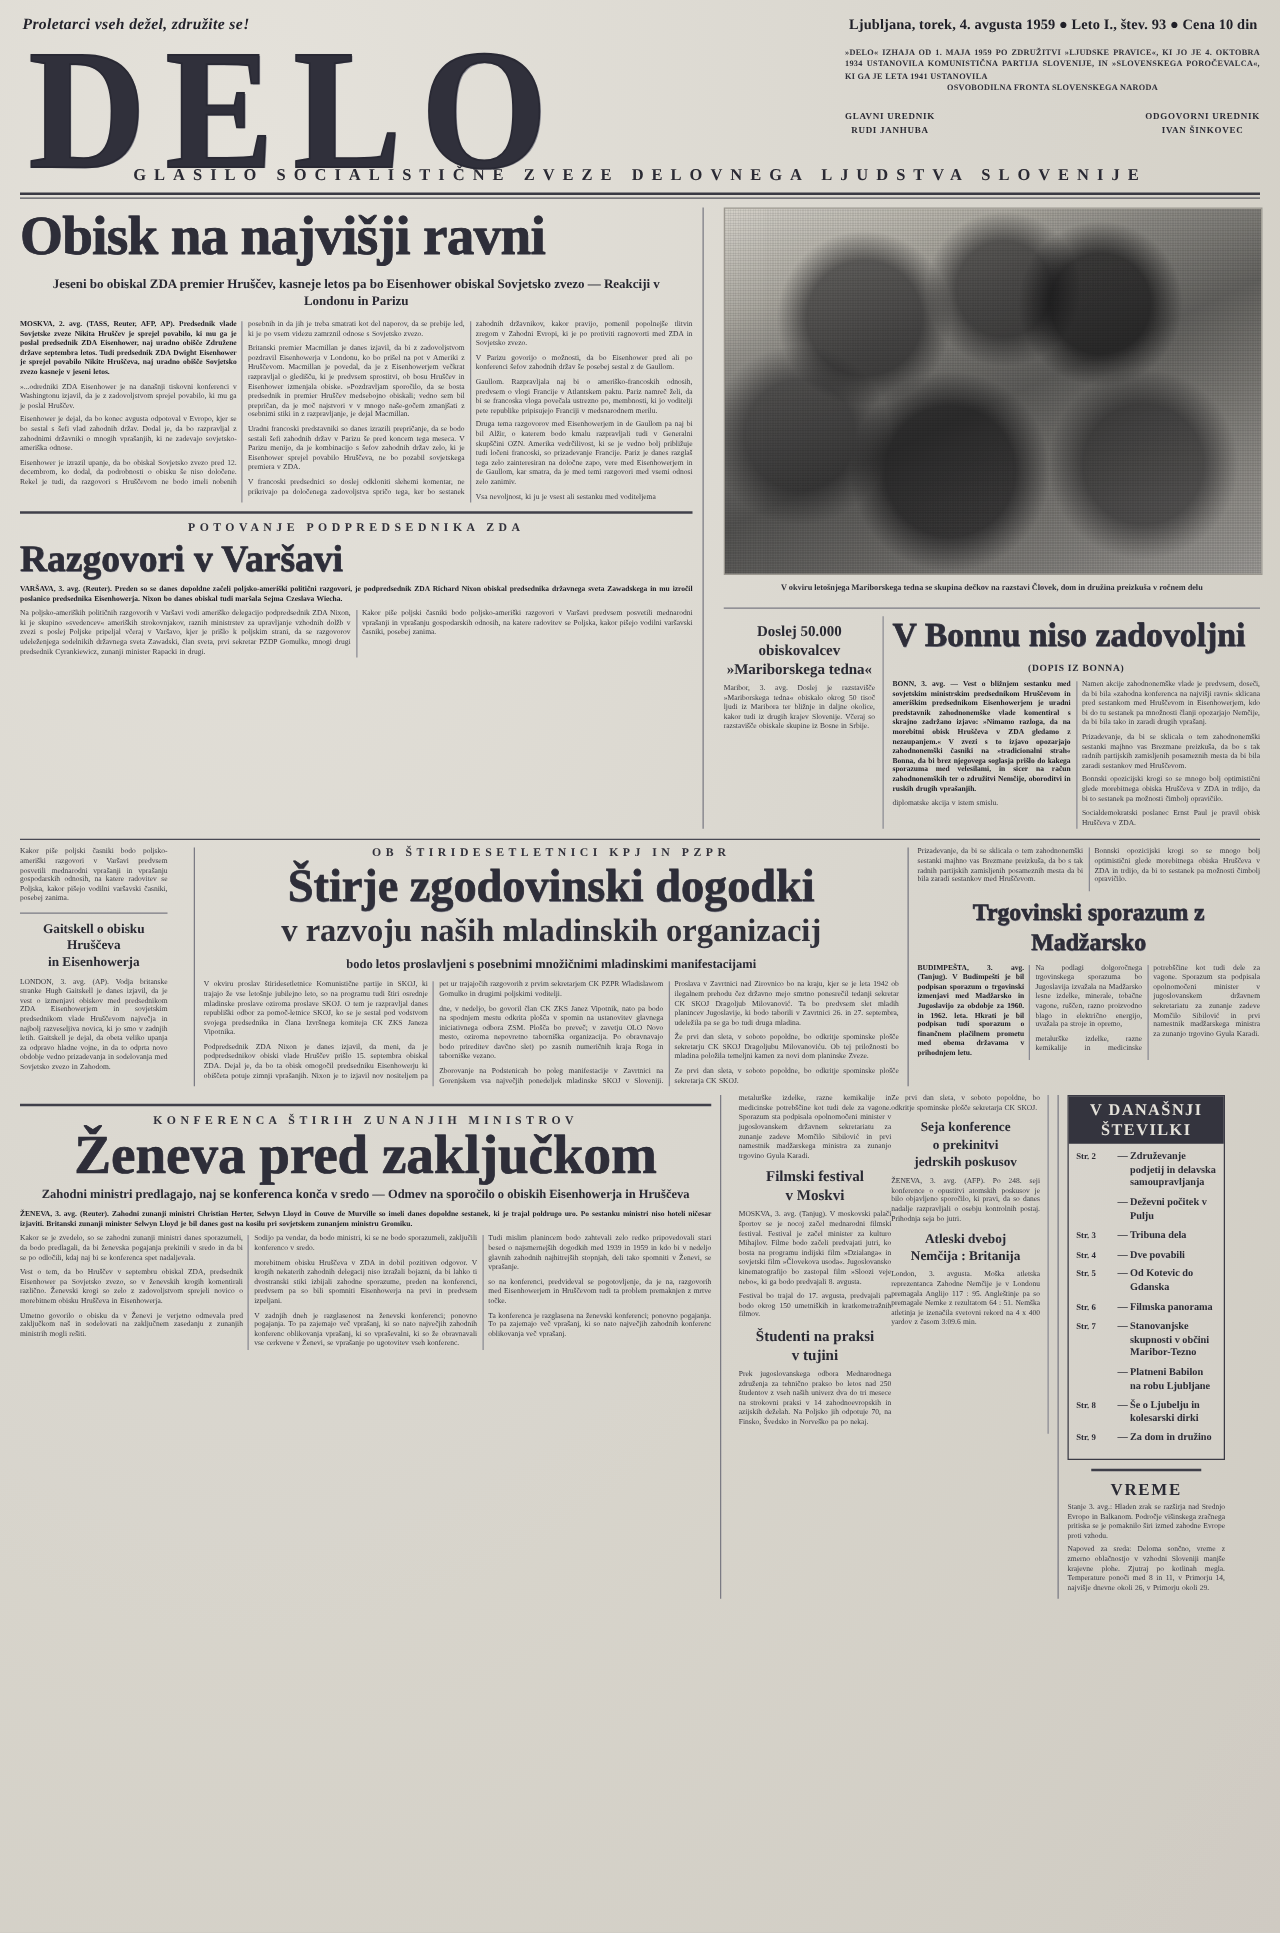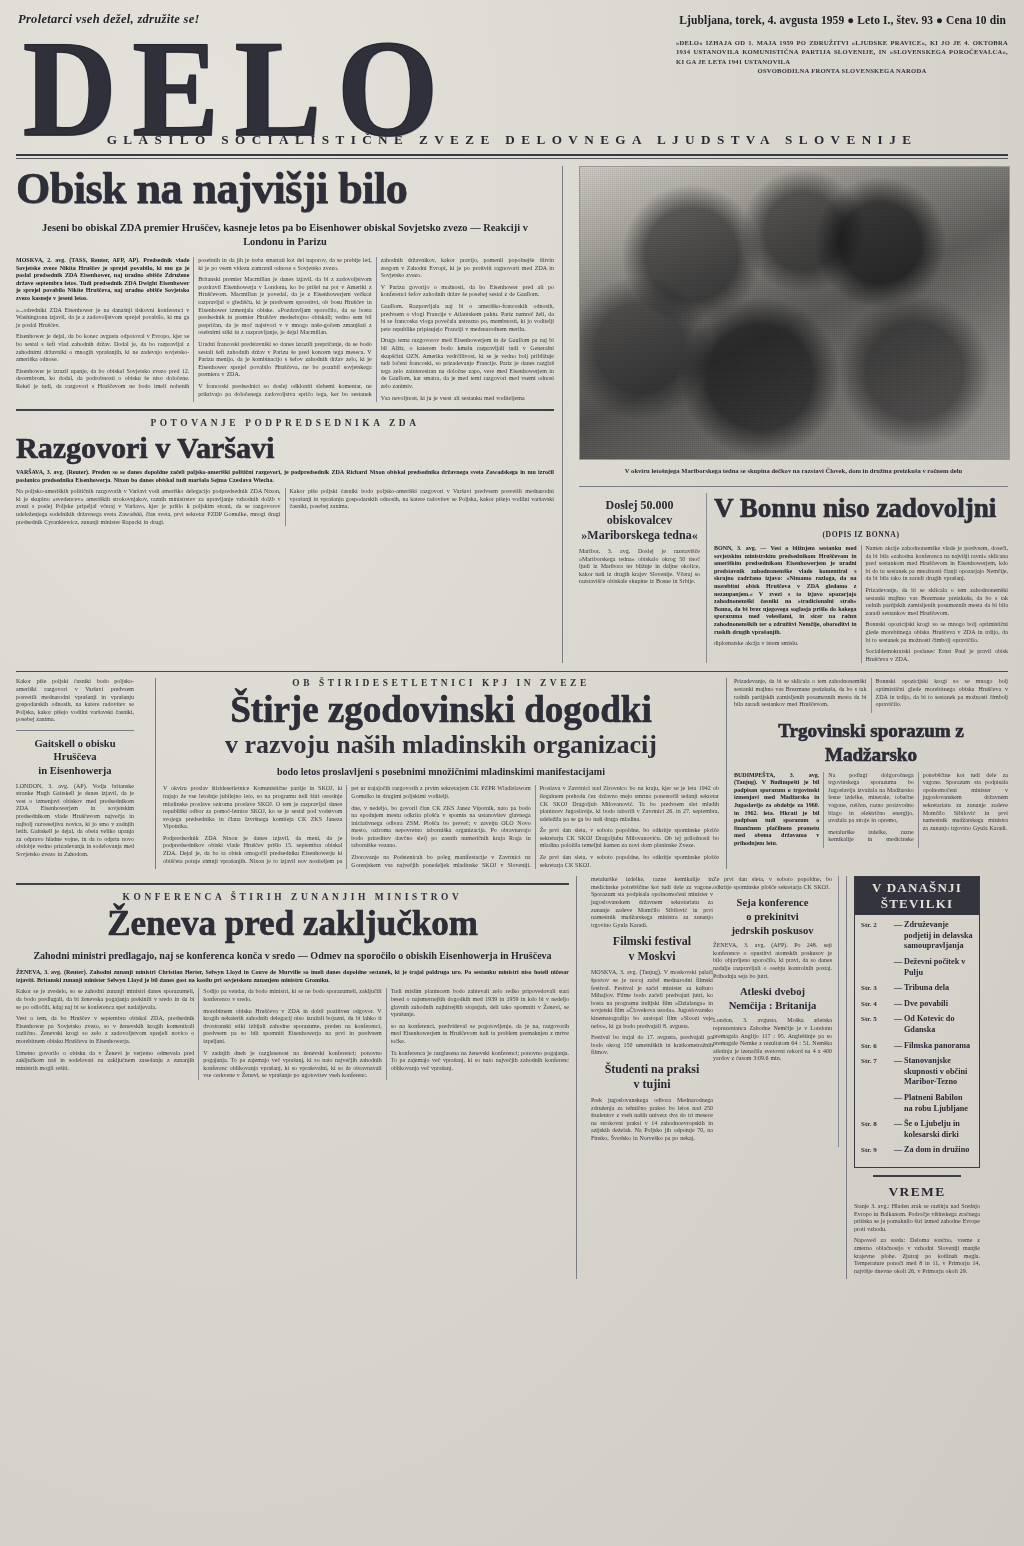--- a/index.html
+++ b/index.html
@@ -162,21 +162,21 @@
   .subdeck{
     text-align:center;font-weight:bold;font-size:10px;line-height:13px;
     margin:6px 4px 7px 4px;color:#2d2d36;
   }
   
   .bottomband{display:flex;margin-top:7px;}
   .bb-left{width:560px;padding-right:7px;box-sizing:border-box;}
   .bb-mid{width:270px;padding:0 7px;box-sizing:border-box;border-left:1px solid #7b7b84;}
   .bb-right{width:134px;padding-left:7px;box-sizing:border-box;border-left:1px solid #7b7b84;}
   h2.big3{
-    margin:0;text-align:center;font-weight:bold;font-size:35px;line-height:38px;
+    margin:0;text-align:center;font-weight:bold;font-size:44px;line-height:38px;
     color:#30303a;-webkit-text-stroke:.5px #2b2b35;text-shadow:.4px .4px 0 #8e8e98;
   }
   
   .issuebox{border:1.6px solid #3c3c46;padding:0 0 6px 0;margin-bottom:7px;background:rgba(255,255,255,.06);}
   .issuebox h4{
     margin:0;background:#35353f;color:#e2dfd7;text-align:center;
     font-size:13px;letter-spacing:1.2px;font-weight:bold;padding:3px 0 3px 0;
   }
   .issuebox ul{list-style:none;margin:5px 0 0 0;padding:0 6px;}
   .issuebox li{
@@ -203,31 +203,41 @@
     <div class="issueline">Ljubljana, torek, 4. avgusta 1959 ● Leto I., štev. 93 ● Cena 10 din</div>
   </div>
 
   <div class="masthead">
     <div class="logo">DELO</div>
     <div class="masthead-right">
       <div class="imprint">
         <span>»DELO« IZHAJA OD 1. MAJA 1959 PO ZDRUŽITVI »LJUDSKE PRAVICE«, KI JO JE 4. OKTOBRA 1934 USTANOVILA KOMUNISTIČNA PARTIJA SLOVENIJE, IN »SLOVENSKEGA POROČEVALCA«, KI GA JE LETA 1941 USTANOVILA</span>
         <span class="last">OSVOBODILNA FRONTA SLOVENSKEGA NARODA</span>
       </div>
+      <div class="editors">
+        <div class="col">
+          <div>GLAVNI UREDNIK</div>
+          <div>RUDI JANHUBA</div>
+        </div>
+        <div class="col">
+          <div>ODGOVORNI UREDNIK</div>
+          <div>IVAN ŠINKOVEC</div>
+        </div>
+      </div>
     </div>
   </div>
 
   <div class="subtitle">GLASILO SOCIALISTIČNE ZVEZE DELOVNEGA LJUDSTVA SLOVENIJE</div>
   <div class="rule-thick"></div>
   <div class="rule-thin"></div>
 
   <div class="main">
 
     <div class="lead-left">
-      <h1 class="headline">Obisk na najvišji bilo</h1>
+      <h1 class="headline">Obisk na najvišji ravni</h1>
       <div class="deck">Jeseni bo obiskal ZDA premier Hruščev, kasneje letos pa bo Eisenhower obiskal Sovjetsko zvezo — Reakciji v Londonu in Parizu</div>
 
       <div class="body-text c3">
         <p class="lead">MOSKVA, 2. avg. (TASS, Reuter, AFP, AP). Predsednik vlade Sovjetske zveze Nikita Hruščev je sprejel povabilo, ki mu ga je poslal predsednik ZDA Eisenhower, naj uradno obišče Združene države septembra letos. Tudi predsednik ZDA Dwight Eisenhower je sprejel povabilo Nikite Hruščeva, naj uradno obišče Sovjetsko zvezo kasneje v jeseni letos.</p>
         <p>»...odredniki ZDA Eisenhower je na današnji tiskovni konferenci v Washingtonu izjavil, da je z zadovoljstvom sprejel povabilo, ki mu ga je poslal Hruščev.</p>
         <p>Eisenhower je dejal, da bo konec avgusta odpotoval v Evropo, kjer se bo sestal s šefi vlad zahodnih držav. Dodal je, da bo razpravljal z zahodnimi državniki o mnogih vprašanjih, ki ne zadevajo sovjetsko-ameriška odnose.</p>
         <p>Eisenhower je izrazil upanje, da bo obiskal Sovjetsko zvezo pred 12. decembrom, ko dodal, da podrobnosti o obisku še niso določene. Rekel je tudi, da razgovori s Hruščevom ne bodo imeli nobenih posebnih in da jih je treba smatrati kot del naporov, da se prebije led, ki je po vsem videzu zamrznil odnose s Sovjetsko zvezo.</p>
         <p>Britanski premier Macmillan je danes izjavil, da bi z zadovoljstvom pozdravil Eisenhowerja v Londonu, ko bo prišel na pot v Ameriki z Hruščevom. Macmillan je povedal, da je z Eisenhowerjem večkrat razpravljal o gledišču, ki je predvsem sprostitvi, ob bosu Hruščev in Eisenhower izmenjala obiske. »Pozdravljam sporočilo, da se bosta predsednik in premier Hruščev medsebojno obiskali; vedno sem bil prepričan, da je moč najstvori v v mnogo naše-gočem zmanjšati z osebnimi stiki in z razpravljanje, je dejal Macmillan.</p>
         <p>Uradni francoski predstavniki so danes izrazili prepričanje, da se bodo sestali šefi zahodnih držav v Parizu še pred koncem tega meseca. V Parizu menijo, da je kombinacijo s šefov zahodnih držav zelo, ki je Eisenhower sprejel povabilo Hruščeva, ne bo pozabil sovjetskega premiera v ZDA.</p>
         <p>V francoski predsednici so doslej odkloniti slehemi komentar, ne prikrivajo pa določenega zadovoljstva spričo tega, ker bo sestanek zahodnih državnikov, kakor pravijo, pomenil popolnejše tlitvin zregom v Zahodni Evropi, ki je po protiviti ragnovorti med ZDA in Sovjetsko zvezo.</p>
@@ -295,21 +305,21 @@
         <div>Gaitskell o obisku</div>
         <div>Hruščeva</div>
         <div>in Eisenhowerja</div>
       </div>
       <div class="body-text">
         <p>LONDON, 3. avg. (AP). Vodja britanske stranke Hugh Gaitskell je danes izjavil, da je vest o izmenjavi obiskov med predsednikom ZDA Eisenhowerjem in sovjetskim predsednikom vlade Hruščevom največja in najbolj razveseljiva novica, ki jo smo v zadnjih letih. Gaitskell je dejal, da obeta veliko upanja za odpravo hladne vojne, in da to odprta novo obdobje vedno prizadevanja in sodelovanja med Sovjetsko zvezo in Zahodom.</p>
       </div>
     </div>
 
     <div class="mid-center">
-      <div class="kicker">OB ŠTIRIDESETLETNICI KPJ IN ZVEZE</div>
+      <div class="kicker">OB ŠTIRIDESETLETNICI KPJ IN PZPR</div>
       <h2 class="big2">Štirje zgodovinski dogodki</h2>
       <h3 class="big2sub">v razvoju naših mladinskih organizacij</h3>
       <div class="subdeck">bodo letos proslavljeni s posebnimi množičnimi mladinskimi manifestacijami</div>
       <div class="body-text c3">
         <p>V okviru proslav štiridesetletnice Komunistične partije in SKOJ, ki trajajo že vse letošnje jubilejno leto, so na programu tudi štiri osrednje mladinske proslave oziroma proslave SKOJ. O tem je razpravljal danes republiški odbor za pomoč-letnice SKOJ, ko se je sestal pod vodstvom svojega predsednika in člana Izvršnega komiteja CK ZKS Janeza Vipotnika.</p>
         <p>Podpredsednik ZDA Nixon je danes izjavil, da meni, da je podpredsednikov obiski vlade Hruščev prišlo 15. septembra obiskal ZDA. Dejal je, da bo ta obisk omogočil predsedniku Eisenhowerju ki obiščeta potuje zimnji vprašanjih. Nixon je to izjavil nov nositeljem pa pet ur trajajočih razgovorih z prvim sekretarjem CK PZPR Wladislawom Gomulko in drugimi poljskimi voditelji.</p>
         <p>dne, v nedeljo, bo govoril član CK ZKS Janez Vipotnik, nato pa bodo na spodnjem mestu odkrita plošča v spomin na ustanovitev glavnega iniciativnega odbora ZSM. Plošča bo preveč; v zavetju OLO Novo mesto, oziroma nepovretno taborniška organizacija. Po obravnavajo bodo prireditev davčno slet) po zasnih numeričnih kraja Roga in taborniške vezano.</p>
         <p>Zborovanje na Podstenicah bo poleg manifestacije v Zavrtnici na Gorenjskem vsa največjih ponedeljek mladinske SKOJ v Sloveniji. Proslava v Zavrtnici nad Zirovnico bo na kraju, kjer se je leta 1942 ob ilegalnem prehodu čez državno mejo smrtno ponesrečil tedanji sekretar CK SKOJ Dragoljub Milovanović. Ta bo predvsem slet mladih planincev Jugoslavije, ki bodo taborili v Zavrtnici 26. in 27. septembra, udeležila pa se ga bo tudi druga mladina.</p>
         <p>Že prvi dan sleta, v soboto popoldne, bo odkritje spominske plošče sekretarju CK SKOJ Dragoljubu Milovanoviću. Ob tej priložnosti bo mladina položila temeljni kamen za novi dom planinske Zveze.</p>
         <p>Ze prvi dan sleta, v soboto popoldne, bo odkritje spominske plošče sekretarja CK SKOJ.</p>

